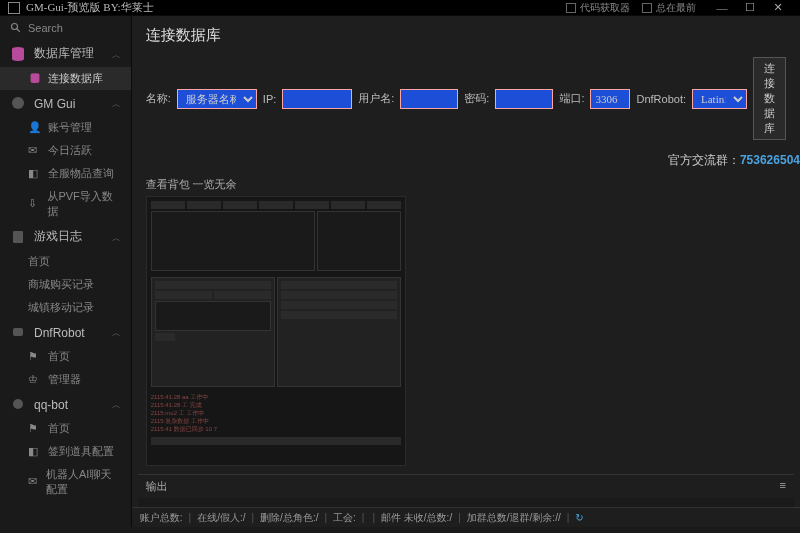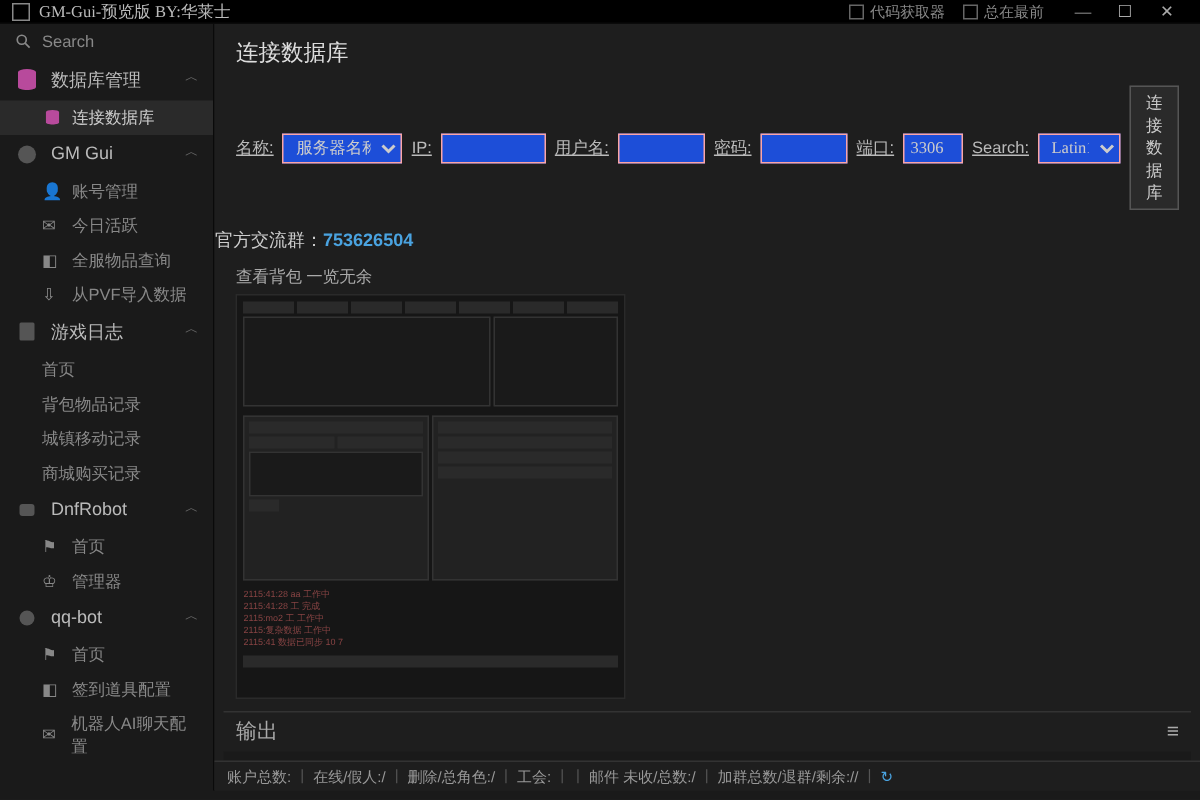--- a/index.html
+++ b/index.html
@@ -7,49 +7,49 @@
 .titlebar { height: 16px; background: #000000; display: flex; align-items: center; padding: 0 8px; border-bottom: 1px solid #0a0a0a; font-family: Liberation Serif, serif; }
 .titlebar-icon { width: 12px; height: 12px; border: 1px solid #888; margin-right: 6px; }
 .titlebar-title { flex: 1; color: #bbb; font-size: 11px; }
 .titlebar-check { display: flex; align-items: center; gap: 4px; margin-right: 12px; color: #888; font-size: 10px; }
 .titlebar-check .box { width: 10px; height: 10px; border: 1px solid #666; }
 .titlebar-btn { width: 28px; height: 20px; display: flex; align-items: center; justify-content: center; color: #aaa; cursor: pointer; font-size: 11px; }
 .main { display: flex; height: calc(100% - 22px); }
 .sidebar { width: 148px; background: #1a1a1a; border-right: 1px solid #0a0a0a; overflow-y: auto; }
 .search { display: flex; align-items: center; padding: 6px 10px; color: #888; gap: 6px; }
 .search svg { width: 12px; height: 12px; }
-.nav-group { padding: 5px 10px; display: flex; align-items: flex-start; gap: 8px; color: #888; cursor: pointer; }
+.nav-group { padding: 5px 10px; display: flex; align-items: flex-end; gap: 8px; color: #888; cursor: pointer; }
 .nav-group.top { color: #bbb; font-size: 12px; }
 .nav-group .icon { width: 16px; height: 16px; display: flex; align-items: center; justify-content: center; }
 .nav-group .label { flex: 1; }
 .nav-group .chevron { font-size: 9px; color: #666; }
 .nav-item { padding: 4px 10px 4px 28px; display: flex; align-items: center; gap: 6px; color: #888; cursor: pointer; font-size: 11px; }
 .nav-item.active { background: #2a2a2a; color: #ccc; }
 .nav-item .icon { width: 14px; height: 14px; }
 .content { flex: 1; display: flex; flex-direction: column; background: #1e1e1e; }
 .header { padding: 10px 14px 8px; font-size: 15px; color: #ddd; font-weight: 500; }
 .conn-row { display: flex; align-items: center; gap: 6px; padding: 4px 14px 10px; font-size: 11px; flex-wrap: nowrap; }
-.conn-row label { color: #bbb; white-space: nowrap; text-decoration: underline; }
+.conn-row label { color: #bbb; white-space: nowrap; }
 .conn-row input, .conn-row select { background: #1d4ed8; border: 1px solid #fca5a5; color: #ccc; padding: 2px 4px; font-size: 11px; height: 20px; font-family: Liberation Serif, serif; }
 .conn-row select { width: 80px; }
 .conn-row input { width: 58px; }
 .conn-row .btn { background: #2a2a2a; border: 1px solid #555; color: #ccc; padding: 3px 10px; cursor: pointer; font-size: 11px; }
-.qq-line { text-align: left; padding: 2px 0 8px; color: #ccc; font-size: 12px; }
+.qq-line { text-align: right; padding: 2px 0 8px; color: #ccc; font-size: 12px; }
 .qq-line .num { color: #4aa3e0; font-weight: bold; }
 .preview-area { margin: 0 14px; }
 .preview-title { color: #aaa; font-size: 11px; margin-bottom: 4px; font-family: Liberation Serif, serif; }
 .preview-img { width: 260px; height: 270px; background: #161616; border: 1px solid #2a2a2a; position: relative; overflow: hidden; }
 .preview-img .fake-ui { position: absolute; inset: 4px; }
 .fake-row { display: flex; gap: 2px; margin-bottom: 2px; }
 .fake-cell { background: #2a2a2a; height: 8px; flex: 1; }
 .fake-panel { background: #222; border: 1px solid #333; margin: 2px 0; padding: 3px; }
 .fake-panel-dark { background: #1a1a1a; border: 1px solid #333; height: 50px; margin: 2px 0; }
 .fake-text { color: #884444; font-size: 6px; line-height: 8px; }
 .output-section { margin: 8px 6px 0 6px; flex: 1; display: flex; flex-direction: column; border-top: 1px solid #333; }
-.output-header { padding: 4px 8px; color: #aaa; font-size: 14px; display: flex; justify-content: space-between; }
+.output-header { padding: 4px 8px; color: #aaa; font-size: 11px; display: flex; justify-content: space-between; }
 .output-body { flex: 1; background: #1a1a1a; }
 .status-bar { height: 20px; background: #1e1e1e; border-top: 1px solid #333; display: flex; align-items: center; padding: 0 8px; font-size: 10px; color: #999; gap: 4px; overflow: hidden; white-space: nowrap; }
 .status-bar .sep { color: #555; margin: 0 2px; }
 .db-icon { fill: #b84a9c; }
 </style>
 </head>
 <body>
 
 <div class="titlebar">
   <div class="titlebar-icon"></div>
@@ -127,27 +127,24 @@
             <rect x="3" y="2" width="10" height="12" fill="#555" rx="1"></rect>
           </svg>
         </span>
       <span class="label">游戏日志</span>
       <span class="chevron">︿</span>
     </div>
     <div class="nav-item">
         <span>首页</span>
       </div>
     <div class="nav-item">
-        <span>背包物品记录</span>
+        <span>商城购买记录</span>
       </div>
     <div class="nav-item">
         <span>城镇移动记录</span>
-      </div>
-    <div class="nav-item">
-        <span>商城购买记录</span>
       </div>
 
     <div class="nav-group top">
       <span class="icon">
           <svg viewBox="0 0 16 16">
             <rect x="3" y="4" width="10" height="8" fill="#555" rx="2"></rect>
           </svg>
         </span>
       <span class="label">DnfRobot</span>
       <span class="chevron">︿</span>
@@ -192,21 +189,21 @@
       <label>名称:</label>
       <select><option>服务器名称</option></select>
       <label>IP:</label>
       <input style="width: 70px;">
       <label>用户名:</label>
       <input style="">
       <label>密码:</label>
       <input type="password" style="">
       <label>端口:</label>
       <input style="width: 40px;" value="3306">
-      <label>Search:</label>
+      <label>DnfRobot:</label>
       <select style="width:55px"><option>Latin1</option></select>
       <button class="btn">连接数据库</button>
     </div>
 
     <div class="qq-line">
       <span>官方交流群：</span><span class="num">753626504</span>
     </div>
 
     <div class="preview-area">
       <div class="preview-title">查看背包 一览无余</div>

